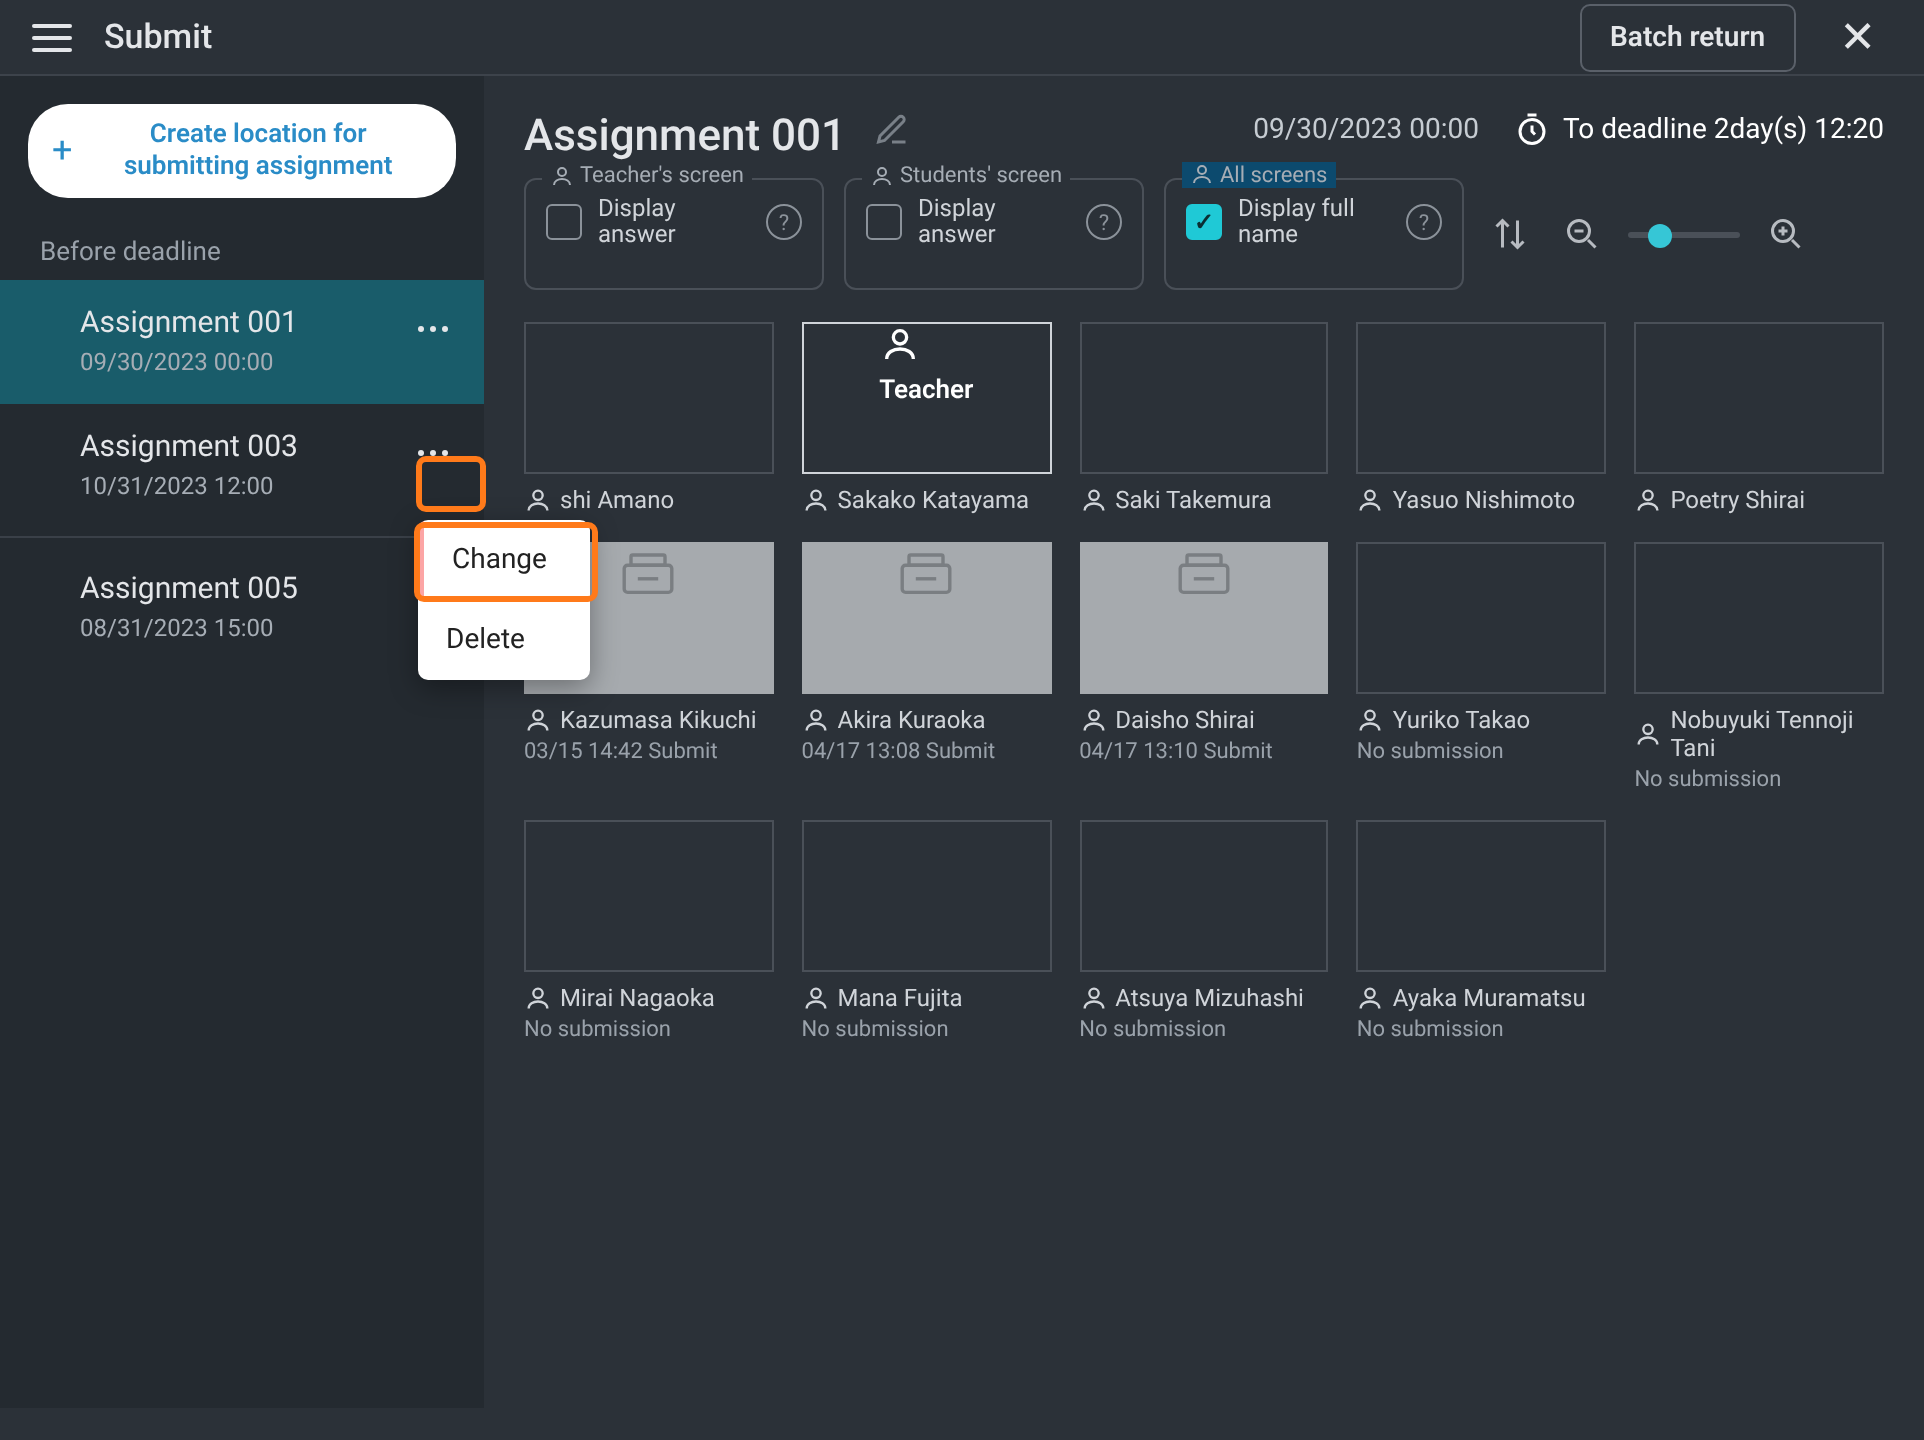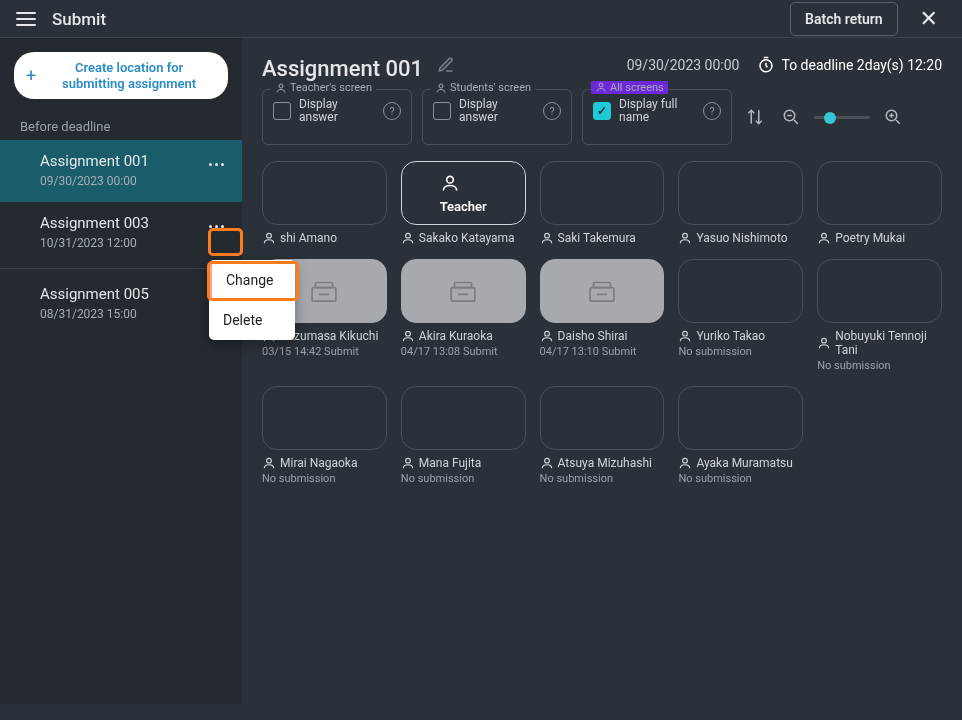--- a/index.html
+++ b/index.html
@@ -34,21 +34,21 @@
 .chk.checked{background:#1fc9d6;border-color:#1fc9d6}
 .chk.checked::after{content:"✓";color:#0a2e33;font-size:12px;font-weight:bold}
 .opt-label{color:#d0d4d9;font-size:12px;line-height:1.1;max-width:76px}
 .help-circle{width:18px;height:18px;border:1.5px solid #8b929a;border-radius:50%;display:flex;align-items:center;justify-content:center;font-size:11px;color:#8b929a;cursor:pointer}
 .icon-btn{cursor:pointer;opacity:.85;padding:4px}
 .zoom-slider{flex:0 0 auto;display:flex;align-items:center;gap:10px}
 .slider-track{width:56px;height:3px;background:#4a5058;position:relative;border-radius:2px}
 .slider-thumb{width:12px;height:12px;background:#36c6d6;border-radius:50%;position:absolute;top:-4px;left:10px}
 .grid{display:grid;grid-template-columns:repeat(5,1fr);gap:14px}
 .card{display:flex;flex-direction:column}
-.thumb{border:1px solid #4a5058;border-radius:15px;height:64px;display:flex;align-items:center;justify-content:center;background:#2b3138}
+.thumb{border:1px solid #4a5058;border-radius:0;height:76px;display:flex;align-items:flex-start;justify-content:center;background:#2b3138}
 .thumb.teacher{border:1.5px solid #d0d4d9}
 .thumb.submitted{background:#a6aaae;border-color:#a6aaae}
 .teacher-lbl{text-align:center;font-size:13px;font-weight:600;color:#fff}
 .card-caption{margin-top:6px;font-size:12px;color:#d0d4d9;display:flex;align-items:center;gap:4px}
 .card-sub{font-size:11px;color:#9aa2ab;margin-top:2px}
 .person-ic{display:inline-flex}
 svg{display:block}
 
 .highlight-box{position:absolute;border:3px solid #ff7a1a;border-radius:5px;pointer-events:none;z-index:5}
 .hl-dots{top:228px;left:208px;width:35px;height:28px}
@@ -150,21 +150,21 @@
               <path d="M4 21c0-4 4-6 8-6s8 2 8 6"></path>
             </svg>
           <span>Students' screen</span>
         </div>
         <div class="chk"></div>
         <div class="opt-label">Display answer</div>
         <div class="help-circle">?</div>
       </div>
 
       <div class="fieldset">
-        <div class="legend" style="position:absolute;top:-9px;left:8px;background:#6d28d9;padding:0 4px;font-size:11px;color:#a6adb5;display:flex;gap:3px;align-items:flex-start">
+        <div class="legend" style="position:absolute;top:-9px;left:8px;background:#0c4a6e;padding:0 4px;font-size:11px;color:#a6adb5;display:flex;gap:3px;align-items:flex-start">
           <svg width="12" height="12" viewBox="0 0 24 24" fill="none" stroke="#a6adb5" stroke-width="2">
               <circle cx="12" cy="8" r="4"></circle>
               <path d="M4 21c0-4 4-6 8-6s8 2 8 6"></path>
             </svg>
           <span>All screens</span>
         </div>
         <div class="chk checked"></div>
         <div class="opt-label">Display full name</div>
         <div class="help-circle">?</div>
       </div>
@@ -258,21 +258,21 @@
         </div>
         <div class="card">
           <div class="thumb"></div>
           <div class="card-caption">
             <span class="person-ic">
               <svg width="14" height="14" viewBox="0 0 24 24" fill="none" stroke="#d0d4d9" stroke-width="2">
                 <circle cx="12" cy="8" r="4"></circle>
                 <path d="M4 21c0-4 4-6 8-6s8 2 8 6"></path>
               </svg>
             </span>
-            <span>Poetry Mukai</span>
+            <span>Poetry Shirai</span>
           </div>
         </div>
         <div class="card">
           <div class="thumb submitted">
             <svg width="34" height="28" viewBox="0 0 40 32" fill="none" stroke="#7a7e82" stroke-width="2">
               <rect x="6" y="12" width="28" height="16" rx="2"></rect>
               <rect x="10" y="6" width="20" height="6" rx="1"></rect>
               <line x1="14" y1="20" x2="26" y2="20"></line>
             </svg>
           </div>

